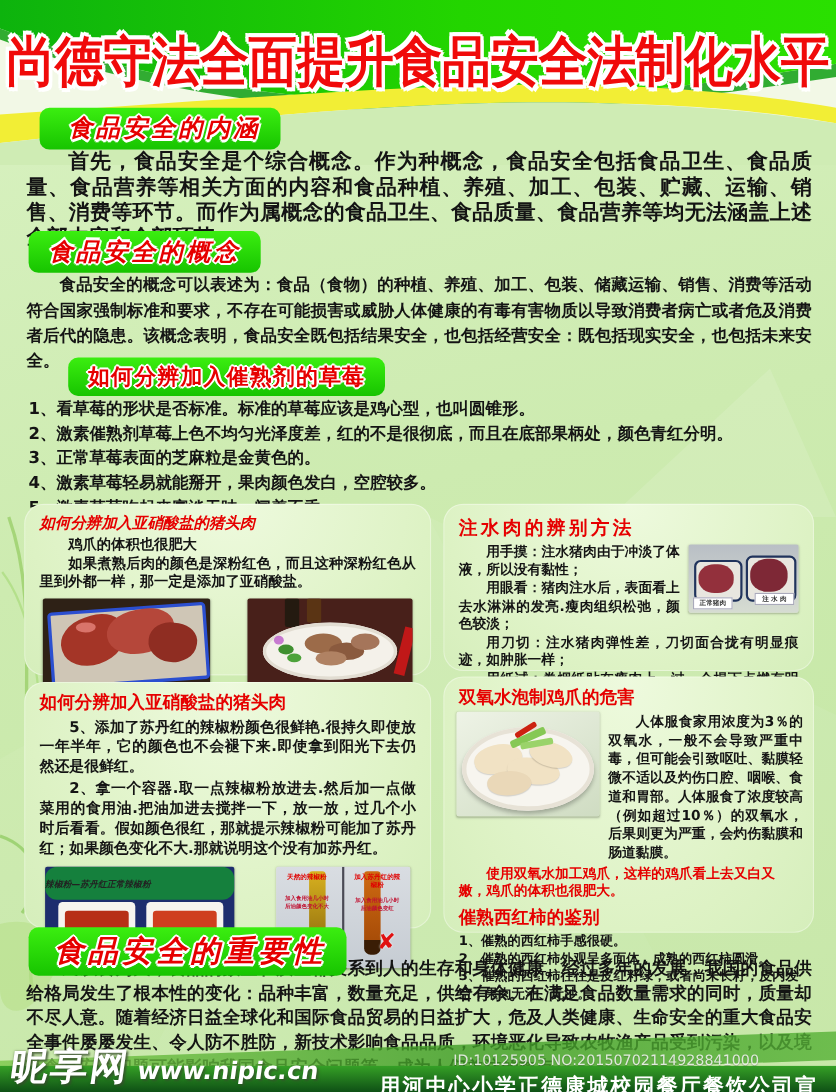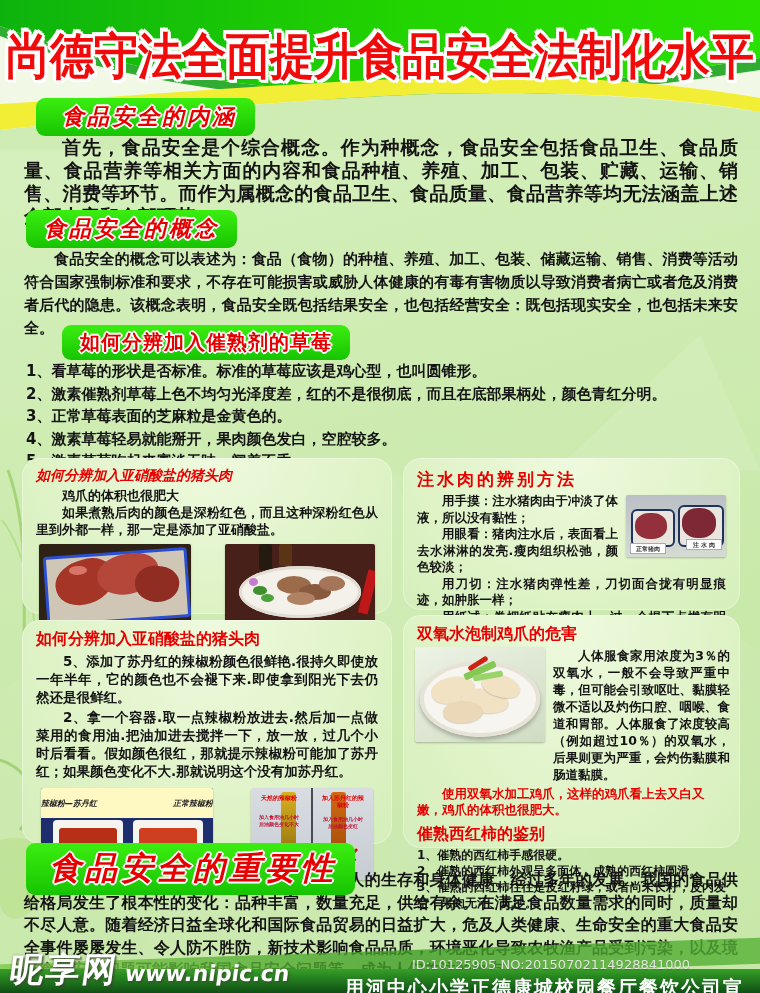--- a/index.html
+++ b/index.html
@@ -14,21 +14,21 @@
     text-shadow:-3px 0 0 #fff,3px 0 0 #fff,0 -3px 0 #fff,0 3px 0 #fff,
       -2px -2px 0 #fff,2px 2px 0 #fff,-2px 2px 0 #fff,2px -2px 0 #fff,3px 3px 0 #fff,-3px -3px 0 #fff;}
   
   .pill{position:absolute;z-index:3;display:inline-block;
     background:linear-gradient(#3bee10,#17c400);border-radius:9px;
     padding:4px 18px;color:#e60000;font-weight:bold;
     text-shadow:-2px 0 0 #fff,2px 0 0 #fff,0 -2px 0 #fff,0 2px 0 #fff,
       -1px -1px 0 #fff,1px 1px 0 #fff,-1px 1px 0 #fff,1px -1px 0 #fff;}
   .pill.script{font-family:"DejaVu Serif",serif;font-style:italic;font-size:22px;letter-spacing:3px;}
   .pill.plain{font-size:20px;letter-spacing:1px;}
-  .pill.big{font-family:Liberation Serif, serif;font-style:italic;font-size:32px;letter-spacing:4px;padding-left:23px;}
+  .pill.big{font-family:Liberation Serif, serif;font-style:italic;font-size:27px;letter-spacing:4px;padding-left:23px;}
   
   .para{position:absolute;z-index:2;color:#141414;font-weight:bold;text-align:justify;}
   .p1{top:136px;left:24px;width:714px;font-size:19px;line-height:23px;text-indent:2em;}
   .p2{top:248px;left:24px;width:714px;font-size:15px;line-height:23px;text-indent:2em;}
   .list{position:absolute;z-index:2;color:#141414;font-weight:bold;}
   .straw{top:360px;left:26px;width:718px;font-size:15px;line-height:22.5px;}
   .list p{margin:0;}
   .final{top:869px;left:24px;width:714px;font-size:16px;line-height:22.5px;text-indent:2em;z-index:2;}
   
   .box{position:absolute;z-index:2;border-radius:18px;
@@ -67,22 +67,22 @@
   .chop{position:absolute;right:2px;top:26px;width:10px;height:44px;background:#c01818;transform:rotate(14deg);}
   .slice{position:absolute;border-radius:50%;}
   
   .img-trays{width:100px;height:62px;background:linear-gradient(#b9bfc5,#d6dcd2);float:right;margin:2px 0 2px 8px;}
   .trayp{position:absolute;border:2px solid #20335c;border-radius:6px;background:#e8e6df;}
   .meatp{position:absolute;border-radius:45%;}
   .tagw{position:absolute;background:#fff;color:#333;font-size:6px;line-height:9px;text-align:center;
     border:1px solid #aab;}
   
   .img-chili{width:172px;height:84px;background:#1d2d6e;}
-  .chili-top{position:absolute;left:0;top:0;width:100%;height:30px;background:#fef9c3;
-    display:flex;justify-content:space-between;align-items:center;}
+  .chili-top{position:absolute;left:0;top:0;width:100%;height:30px;background:#15803d;
+    display:flex;justify-content:flex-start;align-items:center;border-radius:11px;}
   .chili-top span{font-size:8px;font-style:italic;font-weight:bold;color:#222;}
   .tub{position:absolute;top:32px;width:70px;height:48px;background:#f6f4ef;border-radius:4px 4px 8px 8px;}
   .tub .pow{position:absolute;left:6px;top:8px;right:6px;bottom:6px;border-radius:3px;}
   .pinkst{position:absolute;right:8px;bottom:4px;width:46px;height:12px;background:#ff3a8c;transform:rotate(-6deg);}
   
   .img-tubes{width:122px;height:92px;background:linear-gradient(#d9dde2,#c6ccd3);}
   .tubes-div{position:absolute;left:60px;top:0;width:2px;height:92px;background:#4a4a55;}
   .tube{position:absolute;top:4px;width:15px;height:76px;border-radius:3px 3px 6px 6px;}
   .tube.l{left:30px;background:linear-gradient(#d8b11f,#9a7710 78%,#2a1f08 78%);}
   .tube.r{left:80px;background:linear-gradient(#cf6a12,#a84d08 82%,#3a1d05 82%);}

